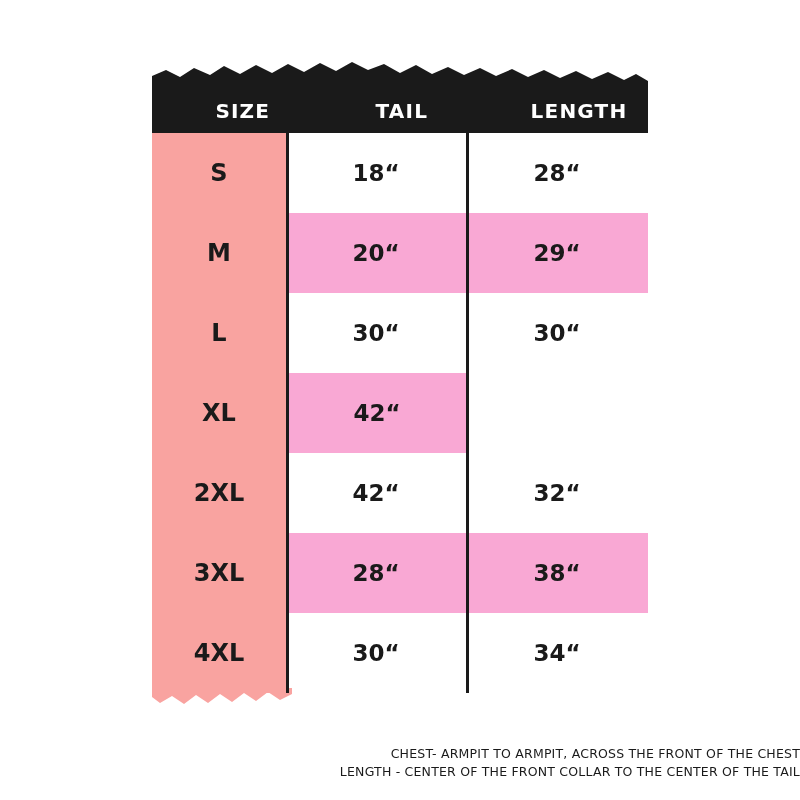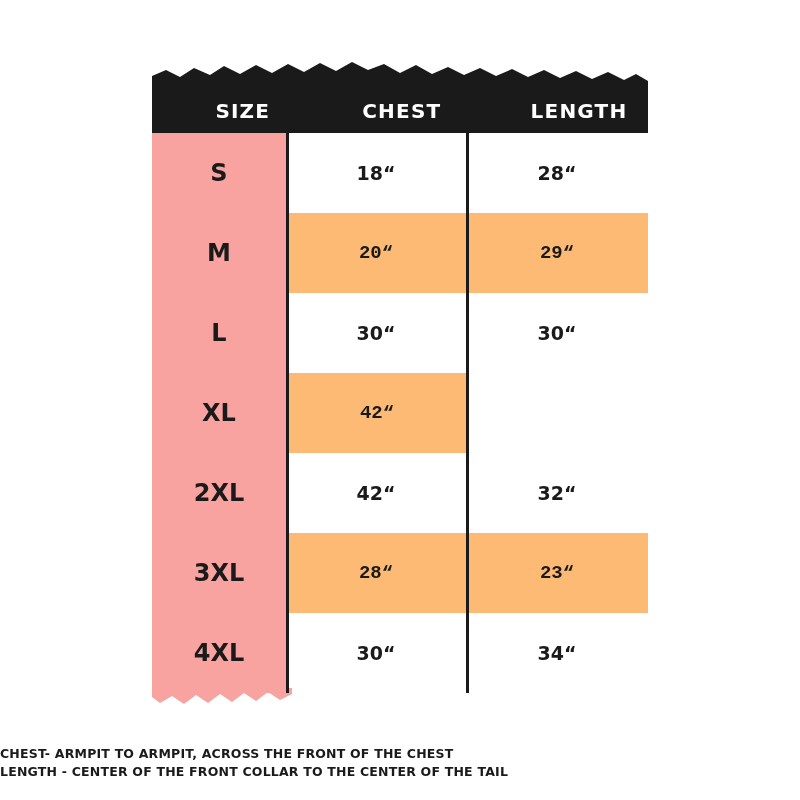--- a/index.html
+++ b/index.html
@@ -84,31 +84,30 @@
     background: #ffffff;
   }
   .row {
     display: flex;
     height: 80px;
     align-items: center;
     position: relative;
   }
   .row.shaded .cell-chest,
   .row.shaded .cell-length {
-    background: #fdba74;
-    font-family: Liberation Mono, monospace;
+    background: #f9a8d4;
   }
   .cell {
     height: 80px;
     display: flex;
     align-items: center;
     justify-content: center;
     font-family: "DejaVu Sans", sans-serif;
     font-weight: bold;
-    font-size: 19px;
+    font-size: 23px;
     color: #1a1a1a;
     box-sizing: border-box;
   }
   .cell-size {
     width: 134px;
     background: #f9a3a0;
     font-size: 24px;
   }
   .cell-chest  { width: 180px; }
   .cell-length { width: 182px; }
@@ -132,23 +131,23 @@
     width: 140px;
     height: 22px;
   }
 
   
   .footnote {
     position: absolute;
     left: 0;
     top: 745px;
     width: 800px;
-    text-align: left;
-    font-family: "DejaVu Sans", sans-serif;
-    font-weight: bold;
+    text-align: right;
+    font-family: "DejaVu Sans", sans-serif;
+    font-weight: normal;
     font-size: 12.5px;
     letter-spacing: 0.2px;
     color: #1a1a1a;
     line-height: 18px;
   }
 </style>
 </head>
 <body>
 
 <div class="page">
@@ -158,21 +157,21 @@
 
     <svg class="torn-top" viewBox="0 0 496 26" preserveAspectRatio="none">
       <path d="M0,26 L0,14 L14,8 L28,15 L42,6 L58,13 L72,4 L88,12 L104,3 L120,11
                L136,2 L152,10 L168,1 L184,9 L200,0 L216,8 L232,2 L248,11 L264,3
                L280,12 L296,5 L312,13 L328,6 L344,14 L360,7 L376,15 L392,8
                L408,16 L424,9 L440,17 L456,10 L472,18 L484,12 L496,19 L496,26 Z" fill="#1a1a1a"></path>
     </svg>
 
     <div class="header-row">
       <div class="header-cell col-size">SIZE</div>
-      <div class="header-cell col-chest">CHEST</div>
+      <div class="header-cell col-chest">TAIL</div>
       <div class="header-cell col-length">LENGTH</div>
     </div>
 
     <div class="body-rows">
 
       <div class="row">
         <div class="cell cell-size">S</div>
         <div class="cell cell-chest">18“</div>
         <div class="cell cell-length">28“</div>
       </div>
@@ -196,21 +195,21 @@
 
       <div class="row">
         <div class="cell cell-size">2XL</div>
         <div class="cell cell-chest">42“</div>
         <div class="cell cell-length">32“</div>
       </div>
 
       <div class="row shaded">
         <div class="cell cell-size">3XL</div>
         <div class="cell cell-chest">28“</div>
-        <div class="cell cell-length">23“</div>
+        <div class="cell cell-length">38“</div>
       </div>
 
       <div class="row">
         <div class="cell cell-size">4XL</div>
         <div class="cell cell-chest">30“</div>
         <div class="cell cell-length">34“</div>
       </div>
 
       <div class="vline vline-1" style="height:560px;"></div>
       <div class="vline vline-2" style="height:560px;"></div>

